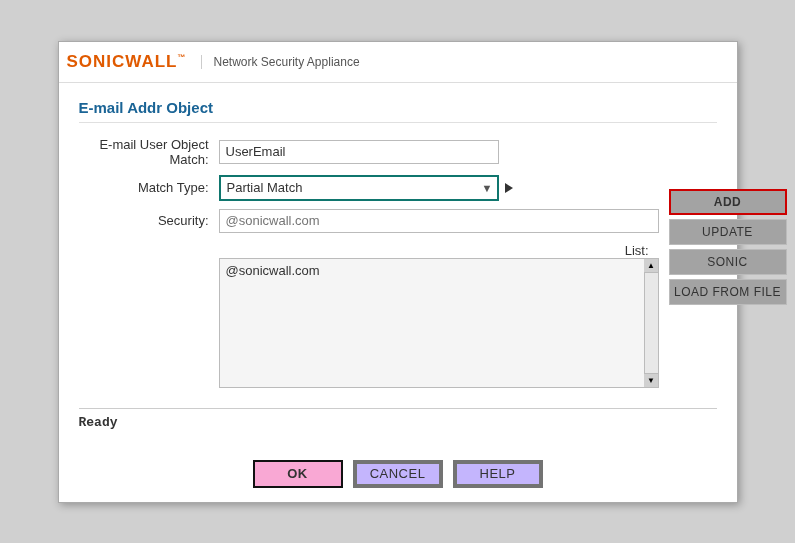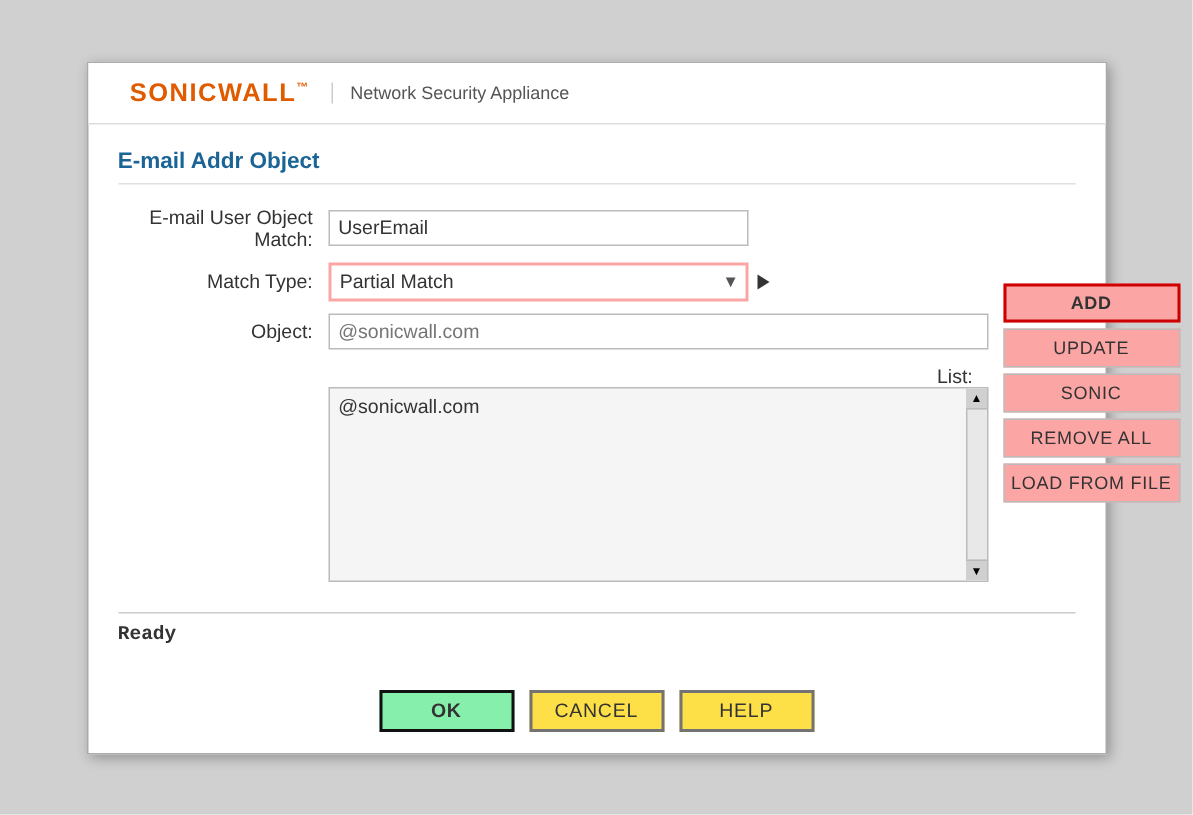--- a/index.html
+++ b/index.html
@@ -15,21 +15,21 @@
     }
     .dialog {
       background: #fff;
       border: 1px solid #aaa;
       width: 680px;
       box-shadow: 2px 2px 8px rgba(0,0,0,0.3);
     }
     .header-bar {
       background: #fff;
       border-bottom: 1px solid #ddd;
-      padding: 10px 28px;
+      padding: 10px 8px;
       display: flex;
       align-items: center;
       gap: 12px;
     }
     .sonicwall-logo {
       font-size: 17px;
       font-weight: bold;
       color: #1a1a1a;
       letter-spacing: 1px;
     }
@@ -104,21 +104,21 @@
       color: #333;
       outline: none;
     }
     .select-wrapper {
       position: relative;
       width: 280px;
     }
     .form-select {
       width: 100%;
       height: 26px;
-      border: 2px solid #fca5a5;
+      border: 2px solid #0f766e;
       padding: 2px 6px;
       font-size: 13px;
       color: #333;
       appearance: none;
       -webkit-appearance: none;
       background: #fff;
       outline: none;
       cursor: pointer;
     }
     .select-arrow {
@@ -196,21 +196,21 @@
       align-items: center;
       justify-content: center;
       font-size: 8px;
       cursor: pointer;
       position: absolute;
       bottom: 0;
     }
     .action-btn {
       width: 118px;
       height: 26px;
-      background: #fca5a5;
+      background: #a3a3a3;
       border: 1px solid #bbb;
       font-size: 12px;
       color: #333;
       cursor: pointer;
       text-align: right;
       display: flex;
       align-items: center;
       justify-content: center;
       letter-spacing: 0.5px;
     }
@@ -230,33 +230,33 @@
     .dialog-footer {
       display: flex;
       justify-content: center;
       align-items: center;
       gap: 10px;
       padding: 10px 20px 14px 20px;
     }
     .footer-btn {
       width: 90px;
       height: 28px;
-      background: #fde047;
-      border: 2px solid #737373;
+      background: #c4b5fd;
+      border: 4px solid #737373;
       font-size: 13px;
       color: #333;
       cursor: pointer;
       display: flex;
       align-items: center;
       justify-content: center;
       letter-spacing: 0.5px;
     }
     .footer-btn.ok-btn {
       border: 2px solid #111;
-      background: #86efac;
+      background: #f9a8d4;
       font-weight: bold;
     }
   </style>
 </head>
 <body>
 
 <div class="dialog">
 
   <div class="header-bar">
     <div class="sonicwall-logo">
@@ -284,21 +284,21 @@
               <option>Exact Match</option>
               <option>Begins With</option>
               <option>Ends With</option>
             </select>
             <span class="select-arrow">▼</span>
           </div>
           <div class="select-hint"></div>
         </div>
 
         <div class="form-row">
-          <div class="form-label">Object:</div>
+          <div class="form-label">Security:</div>
           <input class="content-input" type="text" placeholder="@sonicwall.com" style="">
         </div>
 
         <div class="form-row list-row">
           <div class="form-label">List:</div>
           <div class="list-container">
             <div class="list-box">
               <div class="list-box-content">
                 <div>@sonicwall.com</div>
               </div>
@@ -308,21 +308,20 @@
               </div>
             </div>
           </div>
         </div>
       </div>
 
       <div class="form-right">
         <button class="action-btn add-btn">ADD</button>
         <button class="action-btn">UPDATE</button>
         <button class="action-btn">SONIC</button>
-        <button class="action-btn">REMOVE ALL</button>
         <button class="action-btn">LOAD FROM FILE</button>
       </div>
     </div>
 
     <div class="status-bar">
       <span>Ready</span>
     </div>
   </div>
 
   <div class="dialog-footer">

